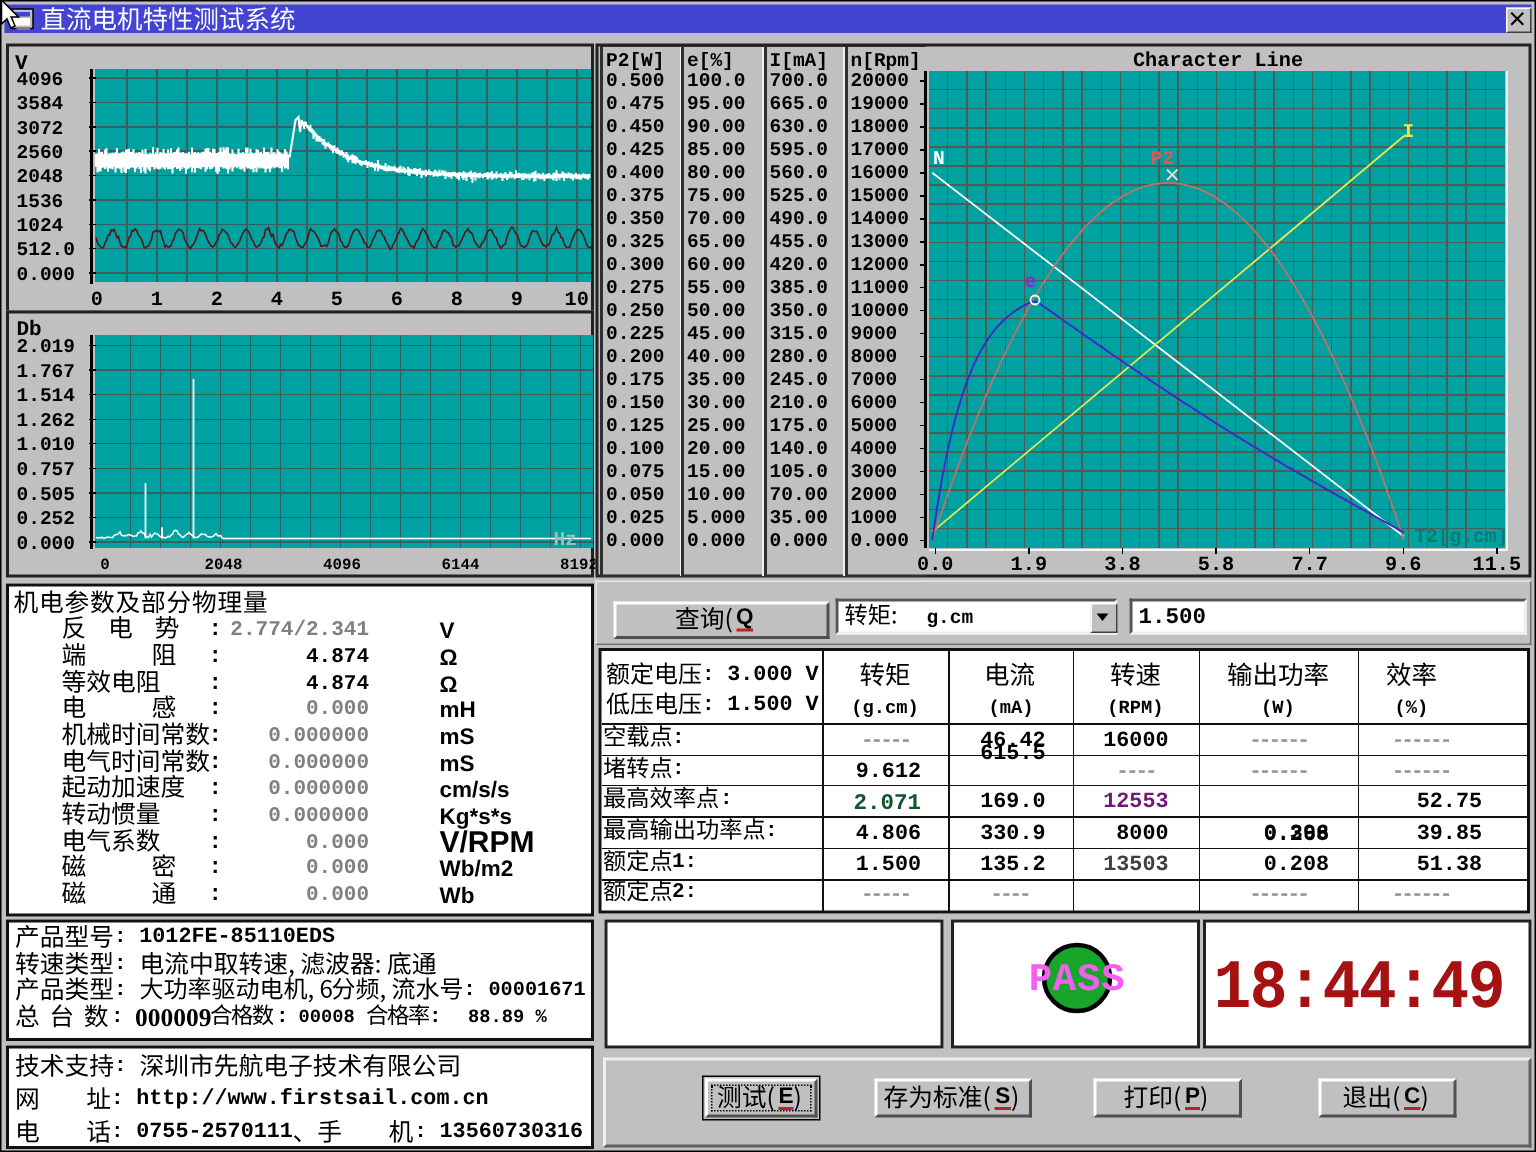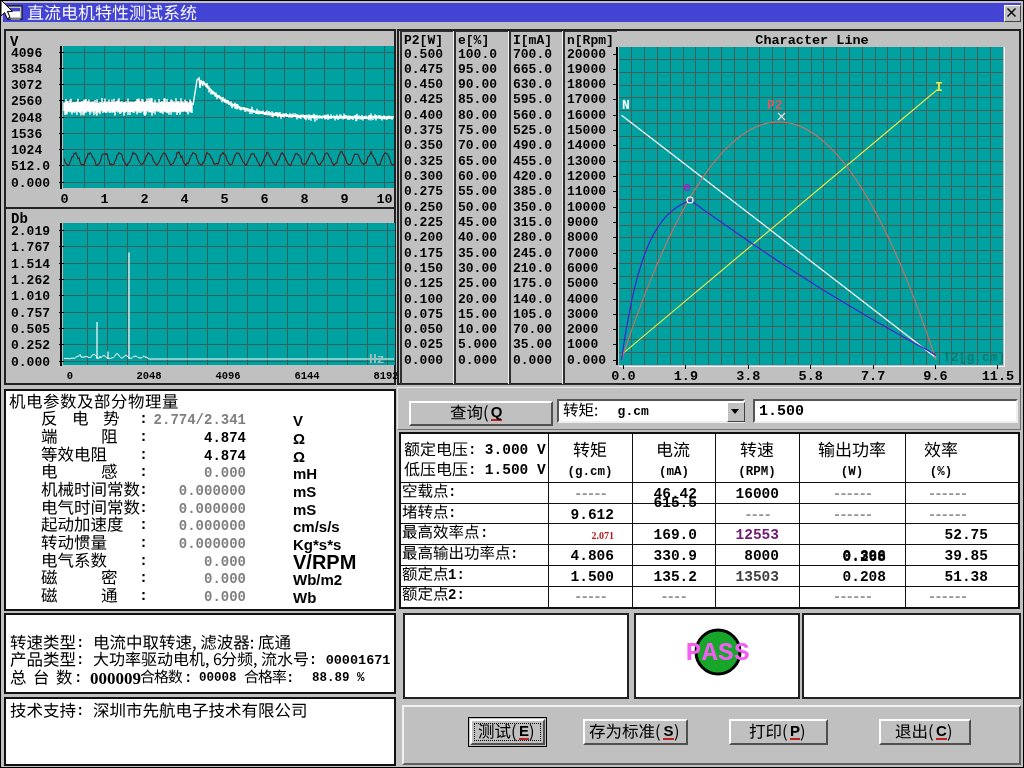--- a/index.html
+++ b/index.html
@@ -599,20 +599,28 @@
     <div class="ln" style="left:41px;top:587px;"><svg class="k" width="77" height="19">
         <g fill="#000" transform="translate(0,14.5) scale(0.0165,-0.0165)">
           <use href="#u78C1" x="0"></use>
           <use href="#u901A" x="3640"></use>
         </g>
       </svg></div>
     <div class="ln" style="left:139px;top:587px;"><span style="font-family:'Liberation Mono',monospace;font-weight:bold;font-size:15px;color:#000">:</span></div>
     <div class="ln" style="left:150px;top:588px;width:96px;text-align:right"><span style="font-family:'Liberation Mono',monospace;font-weight:bold;font-size:14px;color:#808080">0.000</span></div>
     <div class="ln" style="left:293px;top:588px;text-align:right;"><span style="font-family:'Liberation Sans',sans-serif;font-weight:bold;font-size:15px;color:#000">Wb</span></div>
     <div style="position:absolute;left:4px;top:613px;width:392px;height:81px;background:#fff;border:2px solid #111;box-sizing:border-box"></div>
+    <div class="ln" style="left:10px;top:616px;"><svg class="k" width="66" height="19">
+        <g fill="#000" transform="translate(0,14.5) scale(0.0165,-0.0165)">
+          <use href="#u4EA7" x="0"></use>
+          <use href="#u54C1" x="1000"></use>
+          <use href="#u578B" x="2000"></use>
+          <use href="#u53F7" x="3000"></use>
+        </g>
+      </svg><span style="font-family:'Liberation Mono',monospace;font-weight:bold;font-size:14px;color:#000">:&nbsp;</span><span style="font-family:'Liberation Mono',monospace;font-weight:bold;font-size:14.5px;color:#000">1012FE-85110EDS</span></div>
     <div class="ln" style="left:10px;top:634px;"><svg class="k" width="66" height="19">
         <g fill="#000" transform="translate(0,14.5) scale(0.0165,-0.0165)">
           <use href="#u8F6C" x="0"></use>
           <use href="#u901F" x="1000"></use>
           <use href="#u7C7B" x="2000"></use>
           <use href="#u578B" x="3000"></use>
         </g>
       </svg><span style="font-family:'Liberation Mono',monospace;font-weight:bold;font-size:14px;color:#000">:&nbsp;</span><svg class="k" width="198" height="19">
         <g fill="#000" transform="translate(0,14.5) scale(0.0165,-0.0165)">
           <use href="#u7535" x="0"></use>
@@ -701,20 +709,38 @@
           <use href="#u7535" x="5000"></use>
           <use href="#u5B50" x="6000"></use>
           <use href="#u6280" x="7000"></use>
           <use href="#u672F" x="8000"></use>
           <use href="#u6709" x="9000"></use>
           <use href="#u9650" x="10000"></use>
           <use href="#u516C" x="11000"></use>
           <use href="#u53F8" x="12000"></use>
         </g>
       </svg></div>
+    <div class="ln" style="left:10px;top:724px;"><svg class="k" width="64" height="19">
+        <g fill="#000" transform="translate(0,14.5) scale(0.0165,-0.0165)">
+          <use href="#u7F51" x="0"></use>
+          <use href="#u5740" x="2880"></use>
+        </g>
+      </svg><span style="font-family:'Liberation Mono',monospace;font-weight:bold;font-size:14px;color:#000">:&nbsp;</span><span style="font-family:'Liberation Mono',monospace;font-weight:bold;font-size:14.5px;color:#000">http://www.firstsail.com.cn</span></div>
+    <div class="ln" style="left:10px;top:746px;"><svg class="k" width="64" height="19">
+        <g fill="#000" transform="translate(0,14.5) scale(0.0165,-0.0165)">
+          <use href="#u7535" x="0"></use>
+          <use href="#u8BDD" x="2880"></use>
+        </g>
+      </svg><span style="font-family:'Liberation Mono',monospace;font-weight:bold;font-size:14px;color:#000">:&nbsp;</span><span style="font-family:'Liberation Mono',monospace;font-weight:bold;font-size:14.5px;color:#000">0755-2570111</span><svg class="k" width="81" height="19">
+        <g fill="#000" transform="translate(0,14.5) scale(0.0165,-0.0165)">
+          <use href="#u3001" x="0"></use>
+          <use href="#u624B" x="1000"></use>
+          <use href="#u673A" x="3880"></use>
+        </g>
+      </svg><span style="font-family:'Liberation Mono',monospace;font-weight:bold;font-size:14px;color:#000">:&nbsp;</span><span style="font-family:'Liberation Mono',monospace;font-weight:bold;font-size:14.5px;color:#000">13560730316</span></div>
     <div style="position:absolute;left:397px;top:387px;width:624px;height:43px;background:#c0c0c0;border-top:1px solid #e8e8e8;border-left:1px solid #e8e8e8;border-bottom:1px solid #707070;border-right:1px solid #707070;box-sizing:border-box"></div>
     <div style="position:absolute;left:409px;top:401px;width:144px;height:25px;background:#c0c0c0;border-top:2px solid #fff;border-left:2px solid #fff;border-right:2px solid #505050;border-bottom:2px solid #505050;box-sizing:border-box"></div>
     <div class="ln" style="left:409px;top:404px;">
       <div style="width:134px;text-align:center"><svg class="k" width="41" height="19">
           <g fill="#000" transform="translate(0,14.5) scale(0.0165,-0.0165)">
             <use href="#u67E5" x="0"></use>
             <use href="#u8BE2" x="1000"></use>
             <use href="#u0028" x="2000"></use>
           </g>
         </svg><span style="font-family:'Liberation Sans';font-weight:bold;font-size:15px;border-bottom:2px solid #b22;line-height:15px;display:inline-block">Q</span></div>
@@ -859,21 +885,21 @@
     <div class="ln" style="left:402px;top:524px;"><svg class="k" width="78" height="18">
         <g fill="#000" transform="translate(0,13.6) scale(0.0155,-0.0155)">
           <use href="#u6700" x="0"></use>
           <use href="#u9AD8" x="1000"></use>
           <use href="#u6548" x="2000"></use>
           <use href="#u7387" x="3000"></use>
           <use href="#u70B9" x="4000"></use>
         </g>
       </svg><span style="font-family:'Liberation Mono',monospace;font-weight:bold;font-size:14px;color:#000">:</span></div>
     <div class="ln" style="left:544px;top:526px;">
-      <div style="width:70px;text-align:right"><span style="font-family:Liberation Serif, serif;font-weight:bold;font-size:10px;color:#b91c1c">2.071</span></div>
+      <div style="width:70px;text-align:right"><span style="font-family:Liberation Mono, monospace;font-weight:bold;font-size:15px;color:#14532d">2.071</span></div>
     </div>
     <div class="ln" style="left:627px;top:526px;">
       <div style="width:70px;text-align:right"><span style="font-family:'Liberation Mono',monospace;font-weight:bold;font-size:14.5px;color:#000">169.0</span></div>
     </div>
     <div class="ln" style="left:709px;top:526px;">
       <div style="width:70px;text-align:right"><span style="font-family:'Liberation Mono',monospace;font-weight:bold;font-size:14.5px;color:#701a75">12553</span></div>
     </div>
     <div class="ln" style="left:816px;top:526px;margin-top:22px;">
       <div style="width:70px;text-align:right"><span style="font-family:'Liberation Mono',monospace;font-weight:bold;font-size:14.5px;color:#000">0.268</span></div>
     </div>
@@ -947,20 +973,21 @@
     <div class="ln" style="left:922px;top:588px;">
       <div style="width:50px;text-align:center"><span style="font-family:'Liberation Mono',monospace;font-weight:bold;font-size:14px;color:#949494;letter-spacing:-2px">------</span></div>
     </div>
     <div style="position:absolute;left:403px;top:613px;width:226px;height:86px;background:#fff;border:2px solid #222;box-sizing:border-box"></div>
     <div style="position:absolute;left:634px;top:613px;width:166px;height:86px;background:#fff;border:2px solid #222;box-sizing:border-box"></div>
     <div style="position:absolute;left:802px;top:613px;width:219px;height:86px;background:#fff;border:2px solid #222;box-sizing:border-box"></div>
     <svg style="position:absolute;left:634px;top:613px" width="166" height="86">
 <circle cx="84" cy="39" r="22" fill="#17a62a" stroke="#000" stroke-width="3"></circle>
 <text x="84" y="47" text-anchor="middle" font-family="Liberation Mono" font-weight="bold" font-size="26" fill="#f35ef3" letter-spacing="0.5">PASS</text>
     </svg>
+    <div class="ln" style="left:809px;top:634px;"><span style="font-family:'Liberation Mono',monospace;font-weight:bold;font-size:42px;line-height:47px;letter-spacing:-1px;color:#a41212;display:inline-block;transform:scaleY(1.1);transform-origin:0 0">18:44:49</span></div>
     <div style="position:absolute;left:402px;top:705px;width:619px;height:60px;background:#c0c0c0;border-top:2px solid #f0f0f0;border-left:2px solid #f0f0f0;border-bottom:2px solid #606060;border-right:2px solid #606060;box-sizing:border-box"></div>
     <div style="position:absolute;left:468px;top:717px;width:79px;height:30px;border:1px solid #000;box-sizing:border-box"></div>
     <div style="position:absolute;left:470px;top:719px;width:75px;height:26px;background:#c0c0c0;border-top:2px solid #fff;border-left:2px solid #fff;border-right:2px solid #505050;border-bottom:2px solid #505050;box-sizing:border-box"></div>
     <div style="position:absolute;left:474px;top:723px;width:67px;height:18px;border:1px dotted #000;box-sizing:border-box"></div>
     <div class="ln" style="left:470px;top:719px;">
       <div style="width:75px;height:26px;display:flex;align-items:center;justify-content:center">
         <svg class="k" width="41" height="19">
           <g fill="#000" transform="translate(0,14.5) scale(0.0165,-0.0165)">
             <use href="#u6D4B" x="0"></use>
             <use href="#u8BD5" x="1000"></use>

